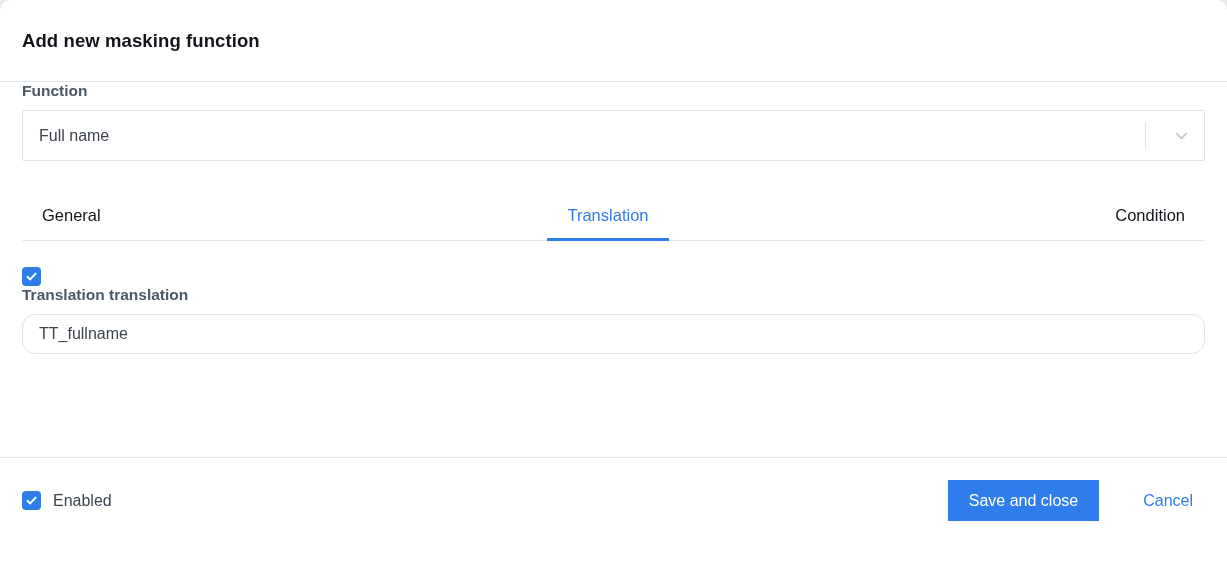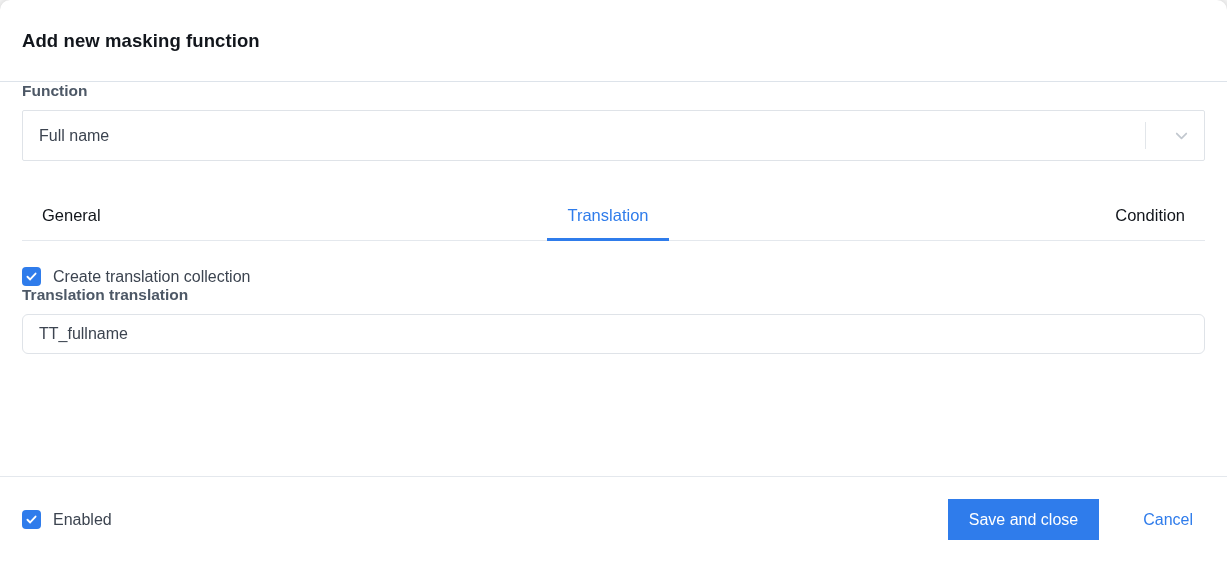--- a/index.html
+++ b/index.html
@@ -134,36 +134,36 @@
   .check-label {
     font-size: 16px;
     color: #3c4450;
     margin-left: 12px;
   }
 
   .text-input {
     margin-top: 0;
     height: 40px;
     border: 1px solid #dfe3e8;
-    border-radius: 6px;
+    border-radius: 13px;
     display: flex;
     align-items: center;
     padding: 0 16px;
     font-size: 16px;
     color: #3c4450;
     box-sizing: border-box;
     background: #fff;
   }
 
   
   .dialog-footer {
     position: absolute;
     left: 0;
     right: 0;
-    top: 476px;
+    top: 457px;
     height: 86px;
     border-top: 1px solid #e4e8ed;
     display: flex;
     align-items: center;
     padding: 0 22px;
     box-sizing: border-box;
   }
   .footer-spacer { flex: 1; }
   .btn-primary {
     background: #2f7ceb;
@@ -215,21 +215,20 @@
       <div class="tab active">Translation</div>
       <div class="tab">Condition</div>
     </div>
 
     <div class="check-row">
       <div class="checkbox">
         <svg width="13" height="13" viewBox="0 0 24 24" fill="none" stroke="#ffffff" stroke-width="3.4" stroke-linecap="round" stroke-linejoin="round">
           <polyline points="4.5 12.5 9.5 17.5 19.5 6.5"></polyline>
         </svg>
       </div>
-      <div class="check-label">Create translation collection</div>
     </div>
 
     <div class="field-label">Translation translation</div>
 
     <div class="text-input">TT_fullname</div>
 
   </div>
 
   <div class="dialog-footer">
     <div class="check-row" style="margin-top:0">

